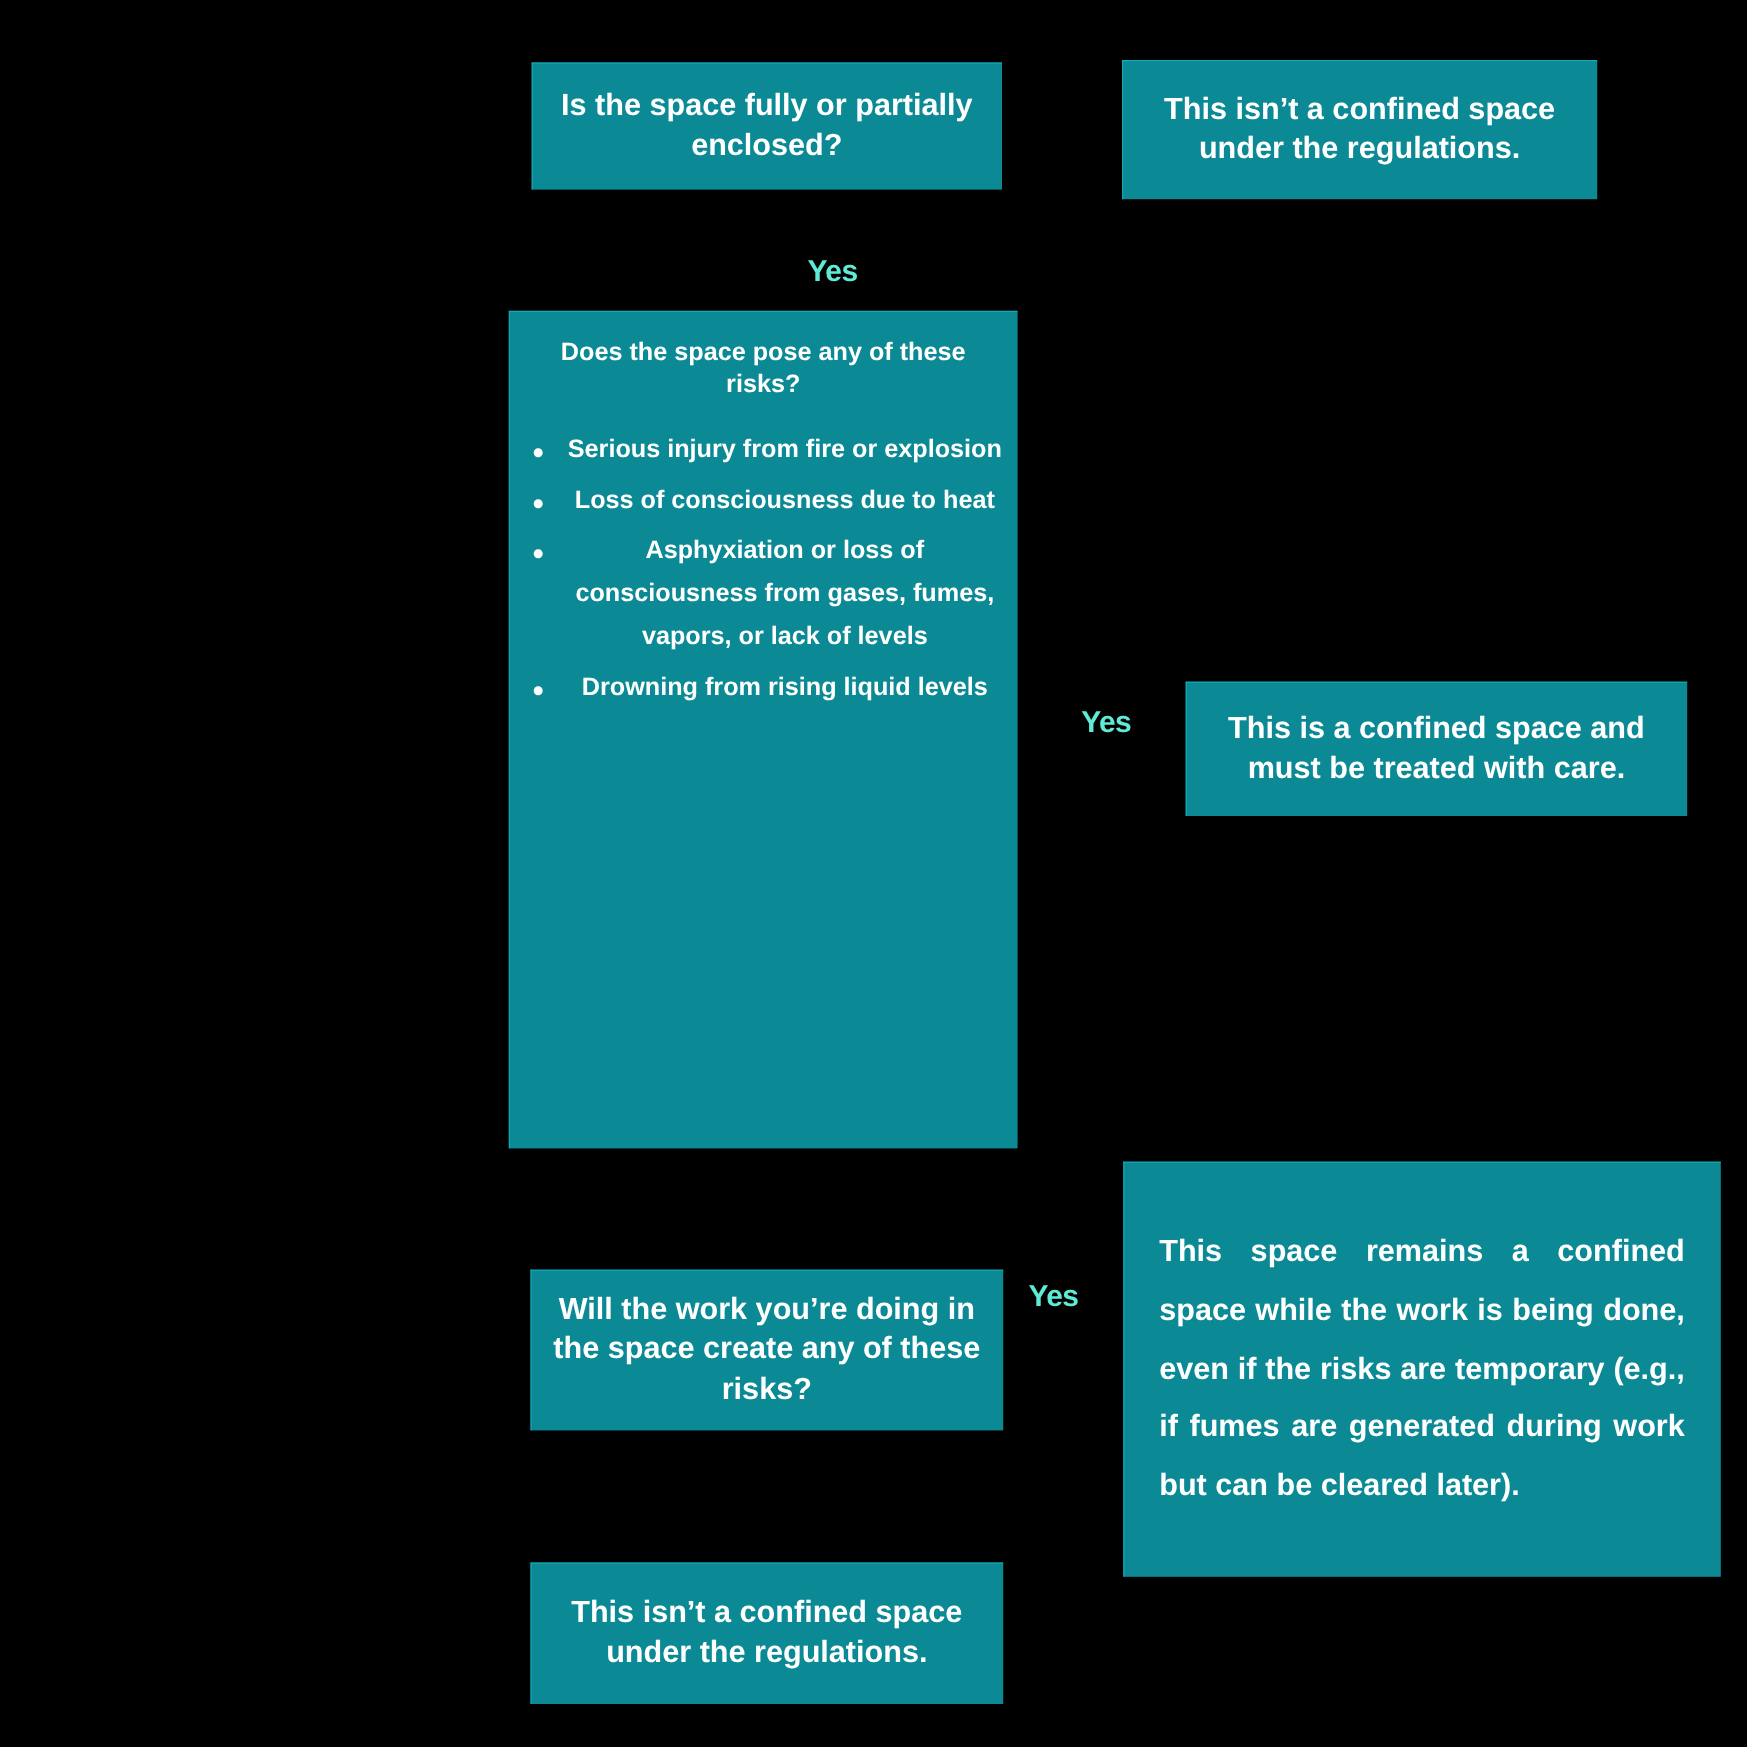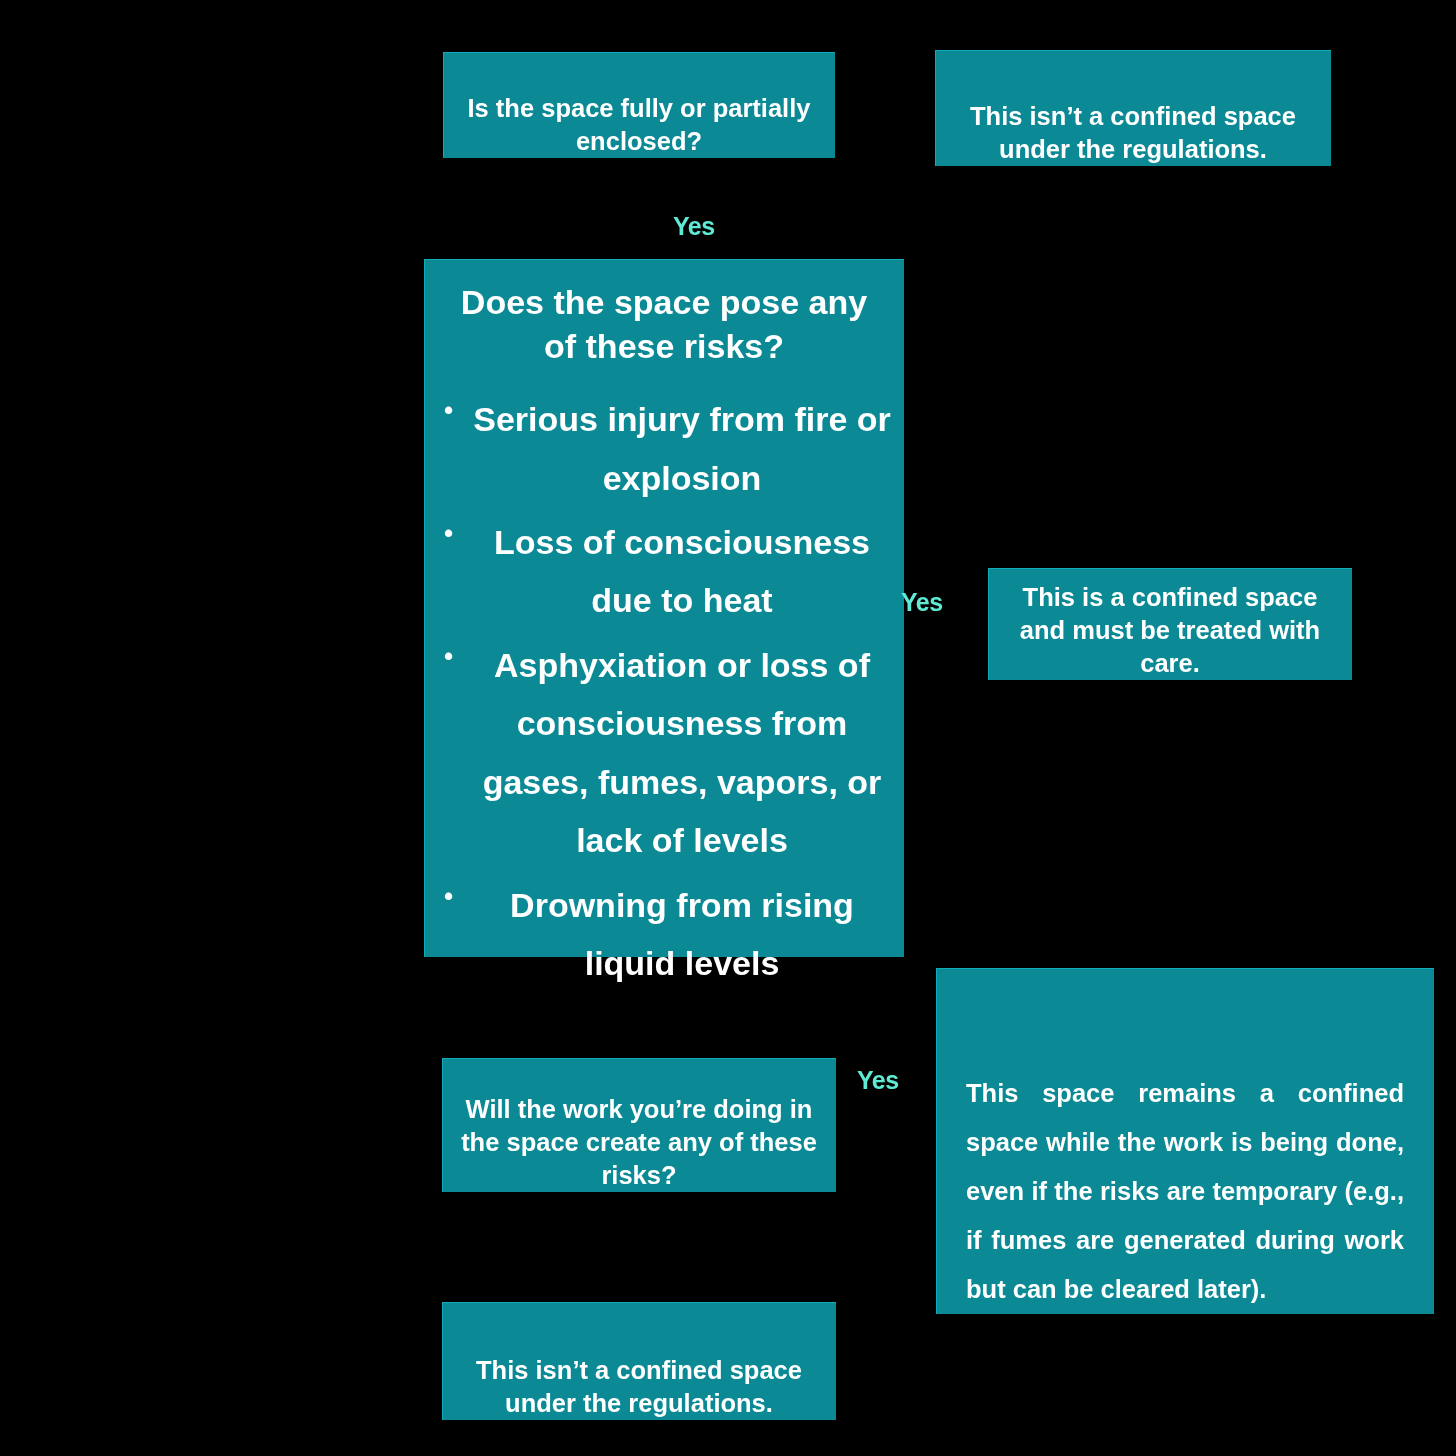--- a/index.html
+++ b/index.html
@@ -24,21 +24,21 @@
   }
 
   .node {
     position: absolute;
     background: #0b8a96;
     color: #ffffff;
     font-weight: bold;
     box-sizing: border-box;
     display: flex;
     flex-direction: column;
-    justify-content: flex-end;
+    justify-content: center;
     -webkit-font-smoothing: antialiased;
   }
 
   
   .node::after {
     content: "";
     position: absolute;
     left: 0; top: 0; right: 0; bottom: 0;
     border-top: 1px solid #15c6d4;
     border-left: 1px solid #15c6d4;
@@ -92,23 +92,23 @@
     font-weight: bold;
     font-size: 25px;
     letter-spacing: -0.5px;
     font-family: "Liberation Sans", sans-serif;
     white-space: nowrap;
   }
 
   
   #node-enclosed   { left: 443px; top: 52px;   width: 392px; height: 106px; font-size: 25.5px; }
   #node-not-cs-top { left: 935px; top: 50px;   width: 396px; height: 116px; font-size: 25.5px; }
-  #node-risks      { left: 424px; top: 259px;  width: 480px; height: 698px; font-size: 34px;
+  #node-risks      { left: 424px; top: 259px;  width: 424px; height: 698px; font-size: 21px;
                      justify-content: flex-start; padding-top: 22px; }
-  #node-is-cs      { left: 988px; top: 568px;  width: 364px; height: 112px; font-size: 25.5px; }
+  #node-is-cs      { left: 988px; top: 568px;  width: 418px; height: 112px; font-size: 25.5px; }
   #node-work-risks { left: 442px; top: 1058px; width: 394px; height: 134px; font-size: 25.5px; }
   #node-remains-cs { left: 936px; top: 968px;  width: 498px; height: 346px; font-size: 25.5px; }
   #node-not-cs-bot { left: 442px; top: 1302px; width: 394px; height: 118px; font-size: 25.5px; }
 
   #yes-1 { left: 673px; top: 212px; }
   #yes-2 { left: 901px; top: 588px; }
   #yes-3 { left: 857px; top: 1066px; }
 </style>
 </head>
 <body>

